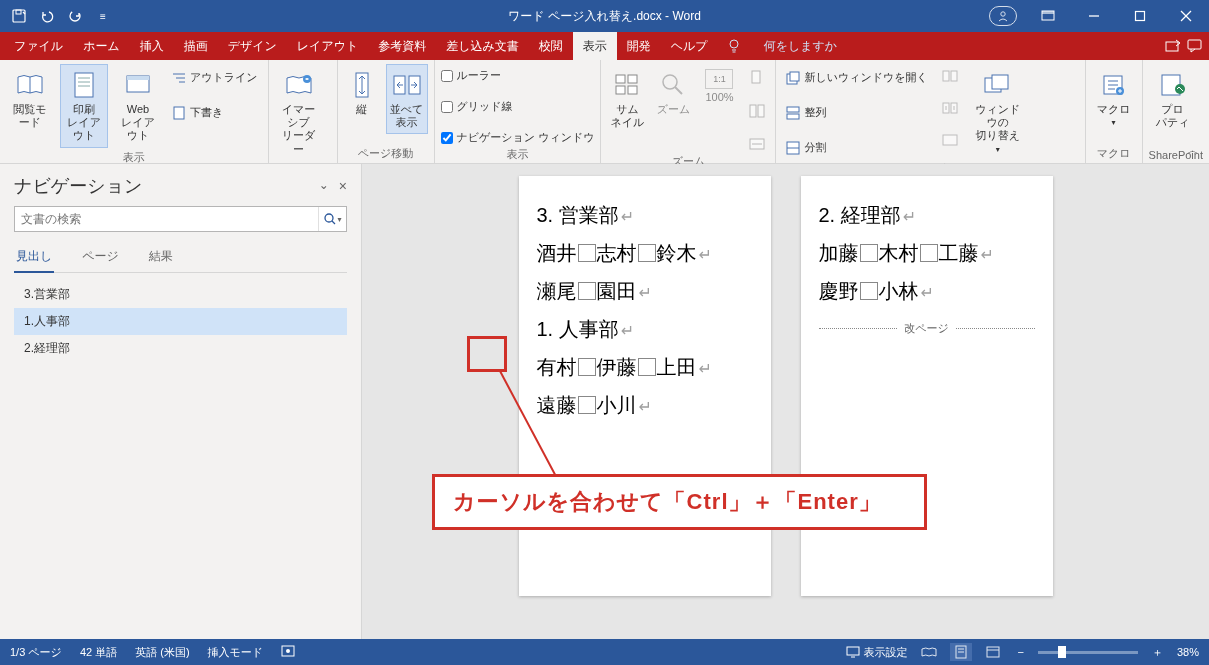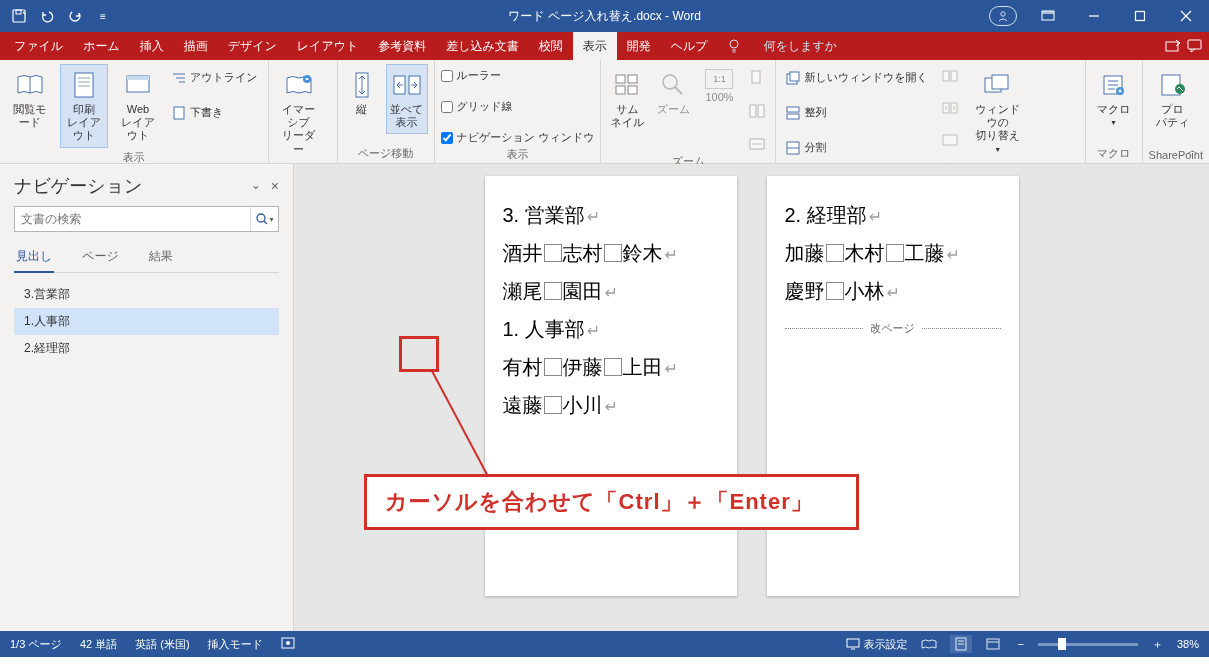--- a/index.html
+++ b/index.html
@@ -30,21 +30,21 @@
 .big-btn.active { background: #d4e2f4; border: 1px solid #a5c3ea; }
 .big-btn .ic { width: 32px; height: 32px; display: flex; align-items: center; justify-content: center; }
 .chk-col { display: flex; flex-direction: column; gap: 16px; font-size: 11px; color: #333; padding-top: 4px; }
 .chk-col label { display: flex; align-items: center; gap: 4px; white-space: nowrap; }
 .chk-col input { width: 12px; height: 12px; }
 .small-btn { display: flex; align-items: center; gap: 4px; font-size: 11px; color: #333; padding: 2px 4px; white-space: nowrap; }
 .ribbon-collapse { position: absolute; right: 10px; bottom: 4px; color: #666; font-size: 12px; }
 
 
 .workspace { position: absolute; top: 164px; bottom: 26px; left: 0; right: 0; display: flex; background: #e6e6e6; }
-.navpane { width: 294px; background: #f3f2f1; border-right: 1px solid #d6d6d6; padding: 10px 14px; display: flex; flex-direction: column; }
+.navpane { width: 362px; background: #f3f2f1; border-right: 1px solid #d6d6d6; padding: 10px 14px; display: flex; flex-direction: column; }
 .nav-title-row { display: flex; align-items: center; justify-content: space-between; margin-bottom: 8px; }
 .nav-title { font-size: 18px; color: #333; }
 .nav-search { display: flex; border: 1px solid #b5b5b5; background: #fff; height: 26px; margin-bottom: 12px; }
 .nav-search input { flex: 1; border: none; outline: none; padding: 0 6px; font-size: 12px; background: transparent; }
 .nav-search .sbtn { width: 28px; display: flex; align-items: center; justify-content: center; border-left: 1px solid #e0e0e0; }
 .nav-tabs { display: flex; gap: 26px; font-size: 12px; color: #666; border-bottom: 1px solid #d6d6d6; margin-bottom: 8px; }
 .nav-tab { padding: 4px 2px 6px 2px; cursor: default; }
 .nav-tab.active { color: #2b579a; border-bottom: 2px solid #2b579a; margin-bottom: -1px; }
 .nav-list { font-size: 12px; color: #333; }
 .nav-item { padding: 5px 10px; cursor: default; }
@@ -58,21 +58,21 @@
 .box-char { display: inline-block; width: 18px; height: 18px; border: 1px solid #888; vertical-align: -2px; margin: 0 1px; }
 .page-break-line { border-top: 1px dotted #888; text-align: center; font-size: 11px; color: #666; margin-top: 18px; padding-top: 2px; position: relative; }
 .page-break-line span { background: #fff; position: relative; top: -10px; padding: 0 6px; }
 
 
 .annot-box { position: absolute; border: 3px solid #d03028; background: #fff; color: #d03028; font-weight: bold; font-size: 22px; padding: 10px 18px; z-index: 20; letter-spacing: 1px; font-family: "Meiryo", sans-serif; }
 .annot-marker { position: absolute; border: 3px solid #d03028; z-index: 20; }
 .annot-line { position: absolute; background: #d03028; height: 2px; transform-origin: left center; z-index: 19; }
 
 
-.statusbar { position: absolute; bottom: 8px; left: 0; right: 0; height: 26px; background: #2b579a; color: #fff; font-size: 11px; display: flex; align-items: center; padding: 0 10px; justify-content: space-between; }
+.statusbar { position: absolute; bottom: 0; left: 0; right: 0; height: 26px; background: #2b579a; color: #fff; font-size: 11px; display: flex; align-items: center; padding: 0 10px; justify-content: space-between; }
 .statusbar .sl { display: flex; gap: 18px; }
 .statusbar .sr { display: flex; gap: 10px; align-items: center; }
 .view-btn { width: 22px; height: 18px; display: flex; align-items: center; justify-content: center; opacity: .85; }
 .view-btn.act { background: #4a72b0; }
 .zoom-track { width: 100px; height: 3px; background: #7a97c2; position: relative; }
 .zoom-thumb { position: absolute; width: 8px; height: 12px; background: #fff; top: -5px; }
 
 svg { display: block; }
 </style>
 </head>

